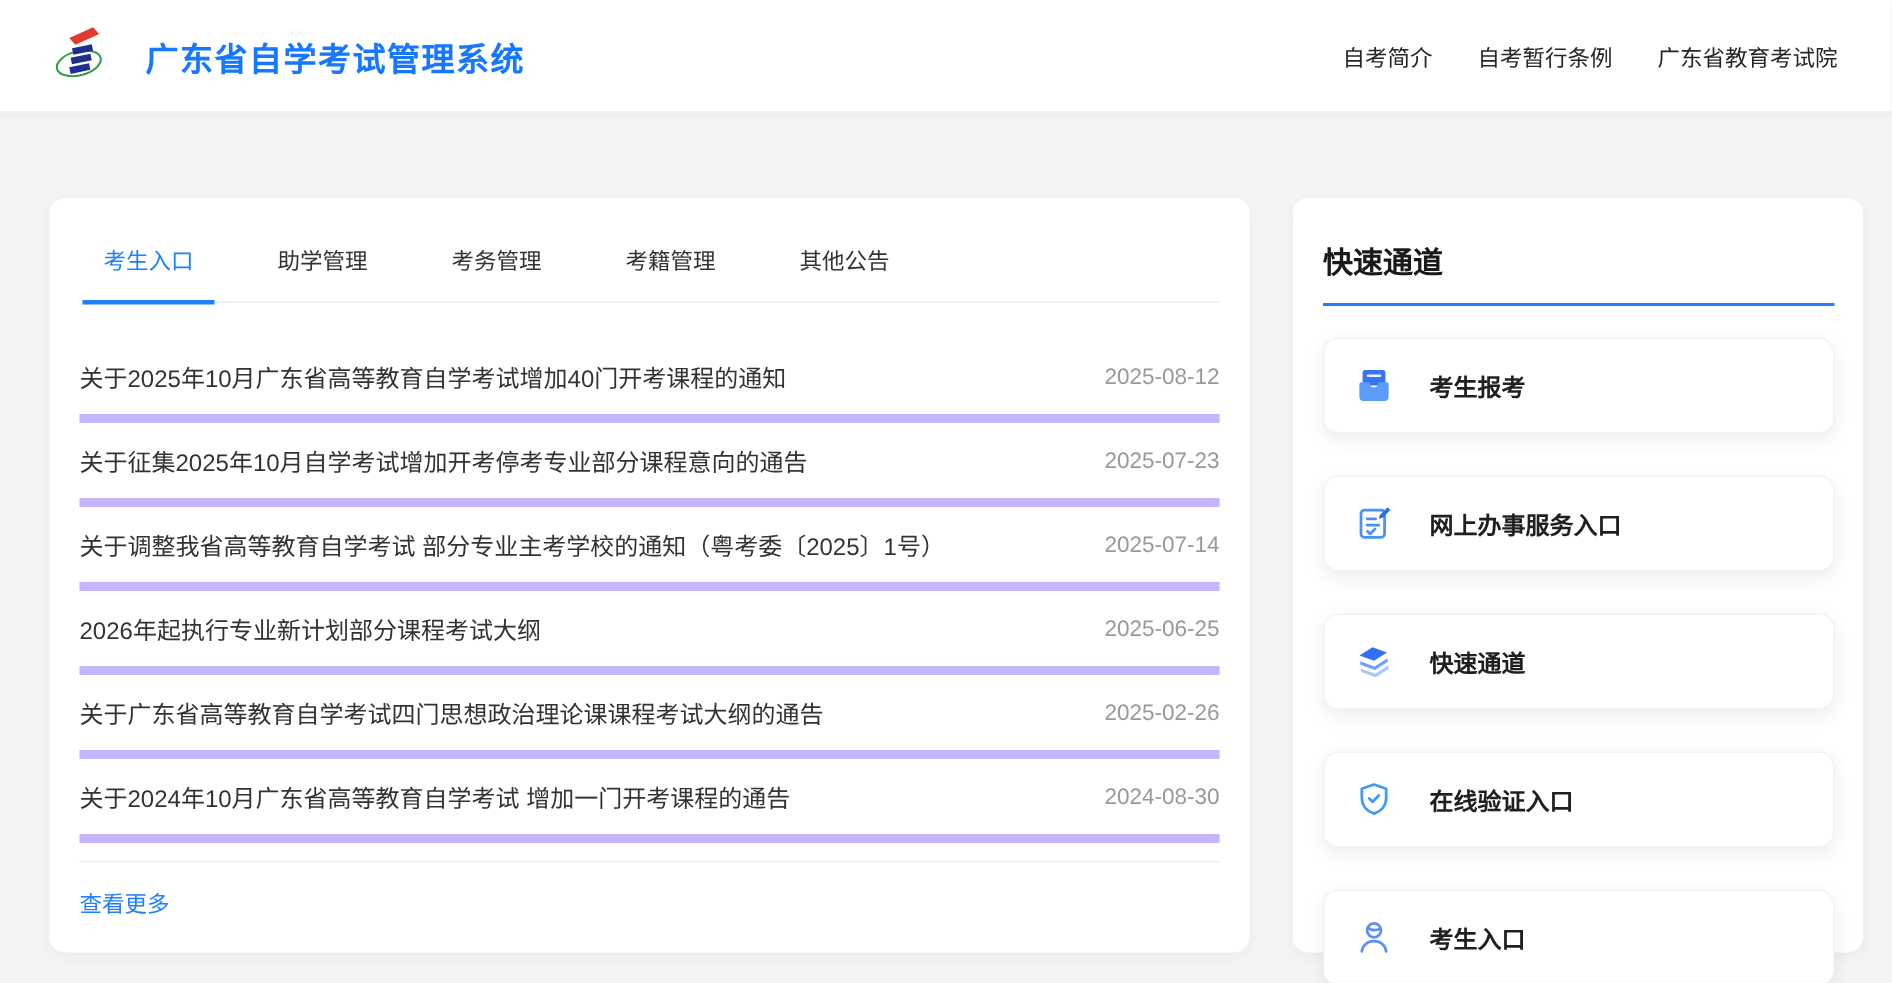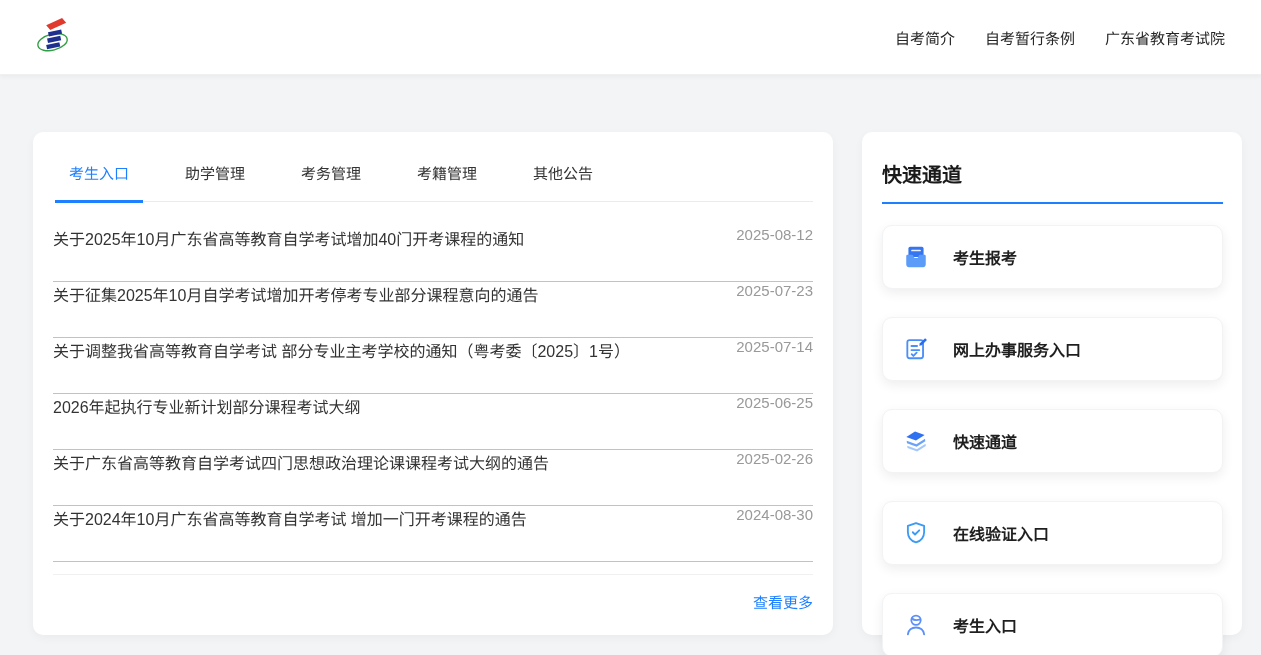--- a/index.html
+++ b/index.html
@@ -42,27 +42,27 @@
   .tabs { display: flex; padding-top: 30px; margin-left: 2px; border-bottom: 1px solid #e9ecef; }
   .tab {
     font-size: 15px; color: #333; cursor: pointer;
     padding: 0 14px 17px; margin-right: 28px; margin-bottom: -2px;
     border-bottom: 3px solid transparent; white-space: nowrap;
   }
   .tab.active { color: #1e80ff; border-bottom-color: #1e80ff; }
 
   .news-list { list-style: none; margin: 0; padding: 24px 0 0; }
   .news-item {
-    height: 56px; display: flex; align-items: flex-start; justify-content: space-between;
-    border-bottom: 1px solid #c4b5fd; cursor: pointer;
+    height: 56px; display: flex; align-items: center; justify-content: space-between;
+    border-bottom: 6px solid #c4b5fd; cursor: pointer;
   }
   .news-title { font-size: 16px; color: #333; white-space: nowrap; overflow: hidden; text-overflow: ellipsis; }
   .news-date { font-size: 15px; color: #999; margin-left: 24px; flex: none; }
   .list-spacer { height: 13px; border-bottom: 1px solid #f0f0f0; }
-  .list-footer { display: flex; justify-content: flex-end; padding-top: 16px; }
+  .list-footer { display: flex; justify-content: flex-start; padding-top: 16px; }
   .more-link { font-size: 15px; color: #1e80ff; text-decoration: none; cursor: pointer; }
 
   
   .side-card { width: 380px; height: 503px; padding: 0 19px 0 20px; font-family: Liberation Serif, serif; }
   .side-title { margin: 0; padding-top: 27px; font-size: 20px; font-weight: bold; color: #1a1a1a; }
   .accent-line { height: 2px; background: #1e80ff; margin-top: 14px; }
   .quick-links { margin-top: 21px; display: flex; flex-direction: column; gap: 28px; }
   .quick-link {
     height: 64px; display: flex; align-items: center;
     background: #fff; border: 1px solid #f2f3f5; border-radius: 10px;
@@ -79,20 +79,21 @@
 <header class="app-header">
   <span class="logo">
     <svg viewBox="0 0 44 50" aria-hidden="true">
       <ellipse cx="21.5" cy="31" rx="16.5" ry="8.8" transform="rotate(-14 21.5 31)" fill="none" stroke="#2f9e44" stroke-width="1.5"></ellipse>
       <path d="M14.5 12.5 L32 4.5 L36.5 9.5 L19 17.5 Z" fill="#e03a2f"></path>
       <path d="M16.5 20 L31 17 L32 21.8 L17.5 24.8 Z" fill="#1e2f8f"></path>
       <path d="M15.5 27 L30 24 L31 28.8 L16.5 31.8 Z" fill="#1e2f8f"></path>
       <path d="M14.5 34 L29 31 L30 35.8 L15.5 38.8 Z" fill="#1e2f8f"></path>
     </svg>
   </span>
+  <h1 class="brand-title">广东省自学考试管理系统</h1>
   <nav class="top-nav">
     <a href="#">自考简介</a>
     <a href="#">自考暂行条例</a>
     <a href="#">广东省教育考试院</a>
   </nav>
 </header>
 
 <div class="page">
 
   <section class="card main-card">

